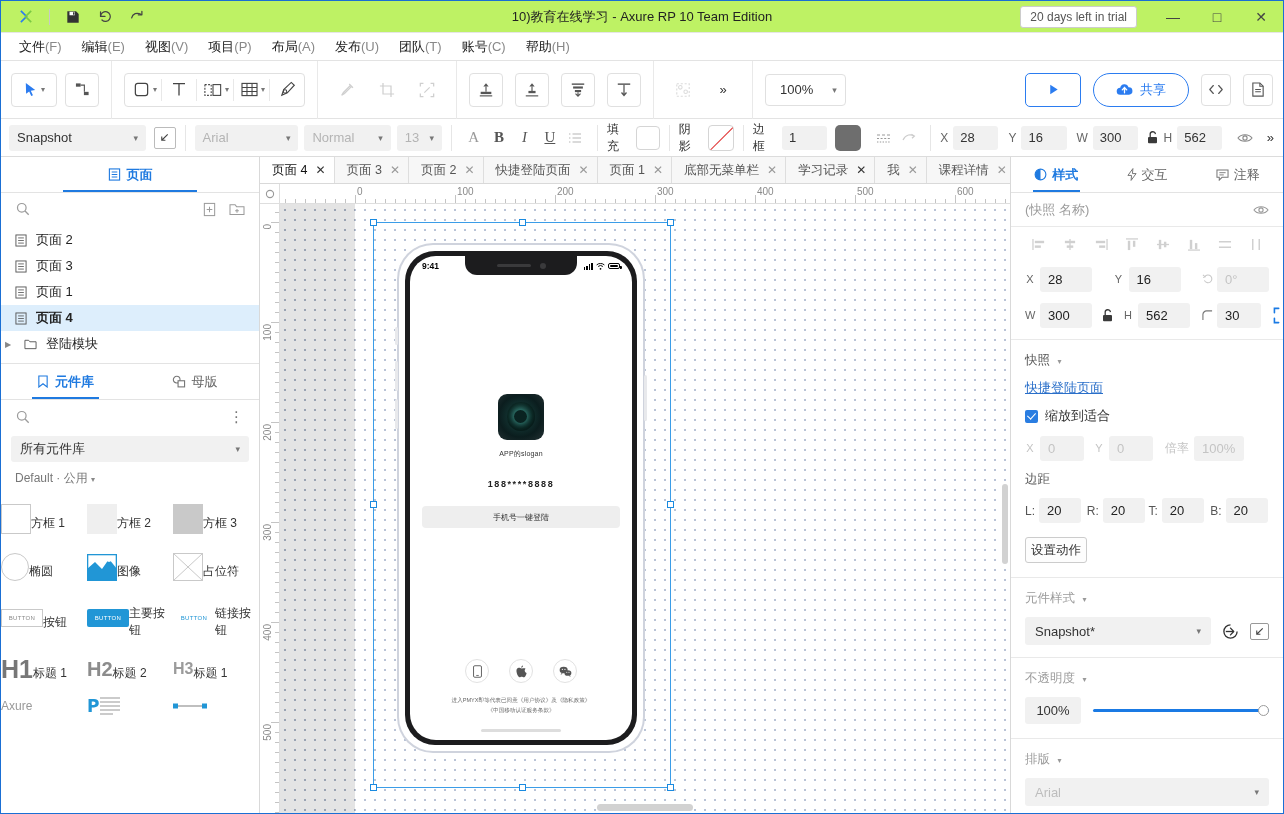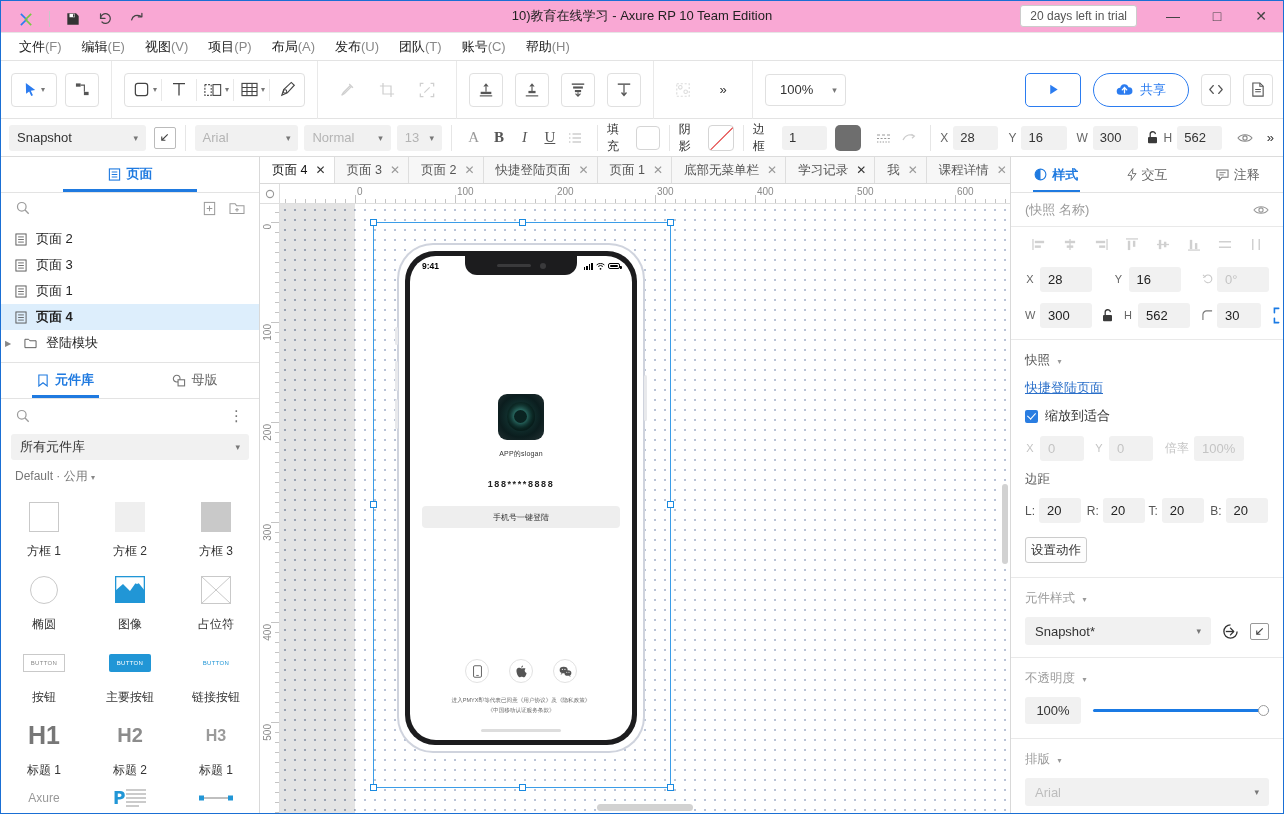--- a/index.html
+++ b/index.html
@@ -9,21 +9,21 @@
     font-size: 13px; color: #333;
     overflow: hidden;
     background: #fff;
     -webkit-font-smoothing: antialiased;
   }
   .app { width: 1284px; height: 814px; display: flex; flex-direction: column;
          border: 1px solid #1a6fd4; }
 
   
   .titlebar {
-    height: 32px; background: #f9a8d4; display: flex; align-items: flex-end;
+    height: 32px; background: #bef264; display: flex; align-items: center;
     position: relative; flex: 0 0 32px; border-bottom: 1px solid #e6e6e6;
   }
   .tb-left { display: flex; align-items: center; padding-left: 10px; gap: 2px; z-index: 2;}
   .tb-btn {
     width: 30px; height: 26px; display: flex; align-items: center; justify-content: center;
     cursor: default; border-radius: 3px; color: #444;
   }
   .tb-sep { width: 1px; height: 16px; background: #c8c8c8; margin: 0 6px; }
   .tb-title {
     position: absolute; left: 0; right: 0; text-align: center;
@@ -161,21 +161,21 @@
     margin: 2px 10px 8px 10px; height: 26px; background: #f1f1f1; border-radius: 3px;
     display: flex; align-items: center; justify-content: space-between; padding: 0 9px;
     font-size: 13px; color: #333;
   }
   .libgroup { padding: 0 0 4px 14px; font-size: 12px; color: #777; font-weight: normal; }
   .libgroup .arrowdn { font-size: 8px; color: #888; }
   .widgets {
     display: grid; grid-template-columns: 1fr 1fr 1fr; row-gap: 2px;
     padding: 4px 0; overflow: hidden;
   }
-  .wcell { display: flex; flex-direction: column; align-items: center; padding: 6px 0 4px; }
+  .wcell { display: flex; align-items: center; padding: 6px 0 4px; }
   .wthumb { height: 36px; display: flex; align-items: center; justify-content: center; }
   .wlabel { font-size: 12px; color: #333; margin-top: 8px; }
 
   
   .canvaswrap { flex: 1; display: flex; flex-direction: column; min-width: 0; background: #fff; }
   .tabbar {
     height: 27px; display: flex; align-items: stretch; background: #f7f7f7;
     border-bottom: 1px solid #d9d9d9;
   }
   .ctab {

